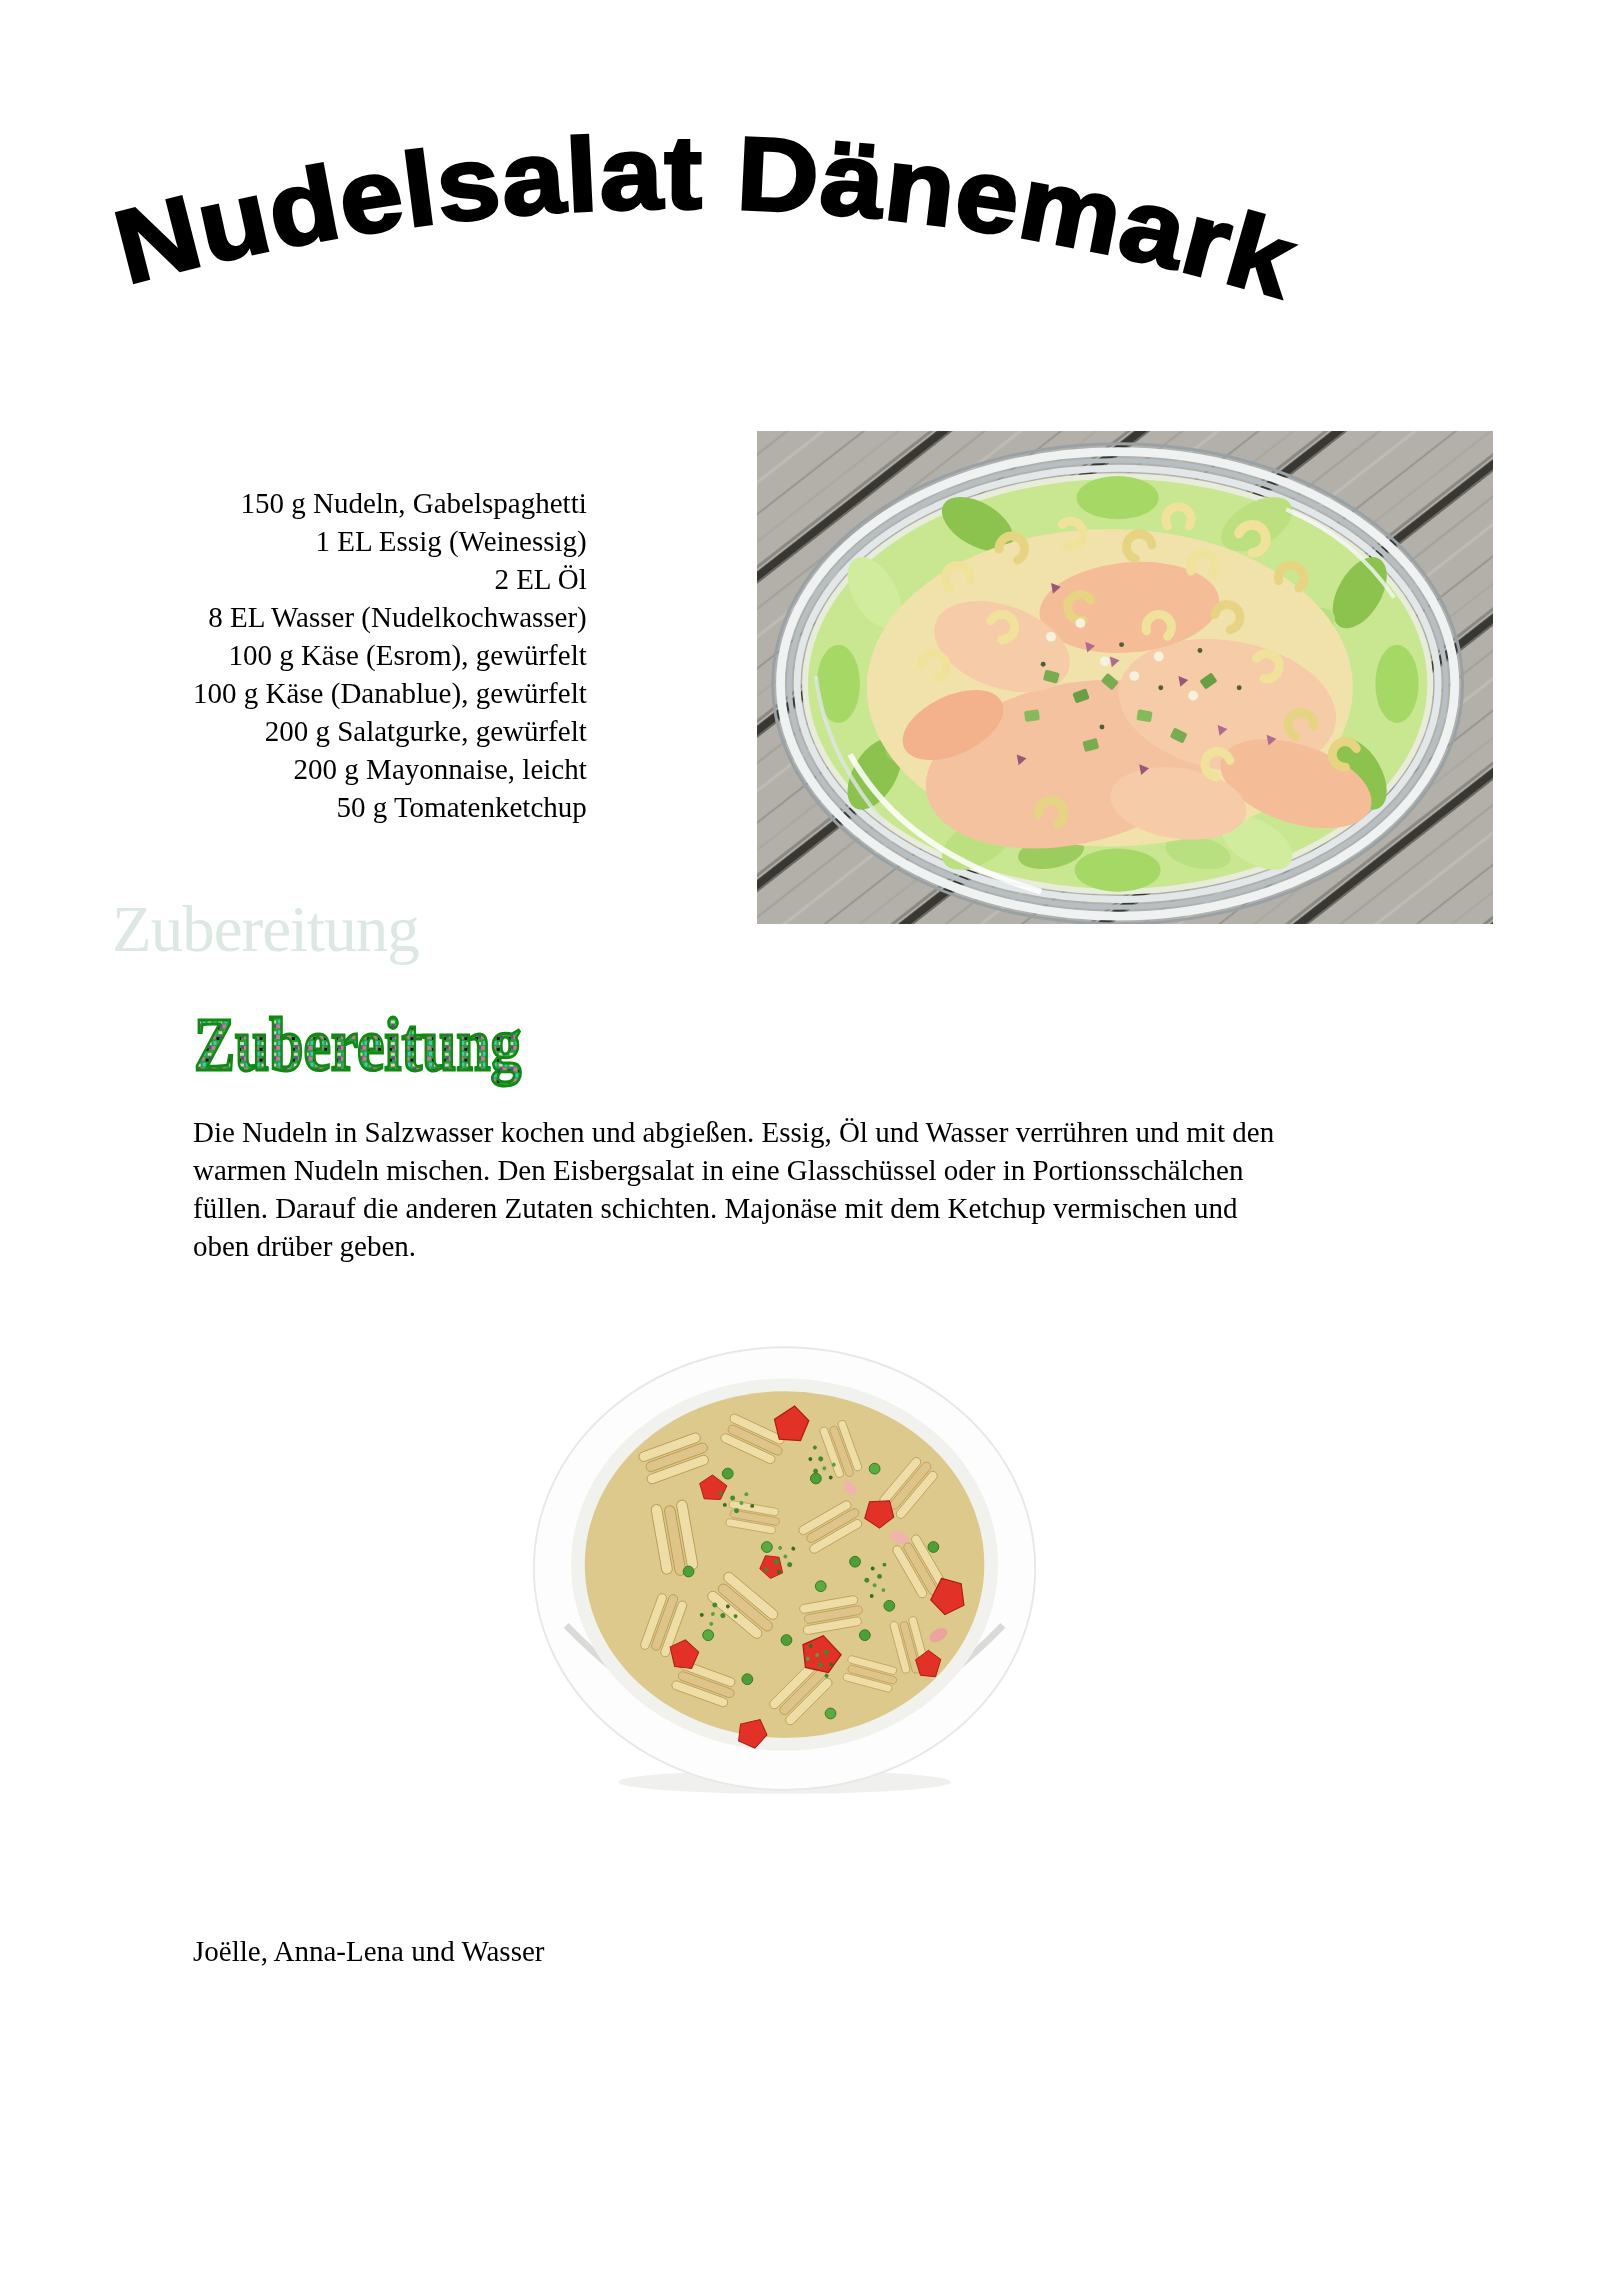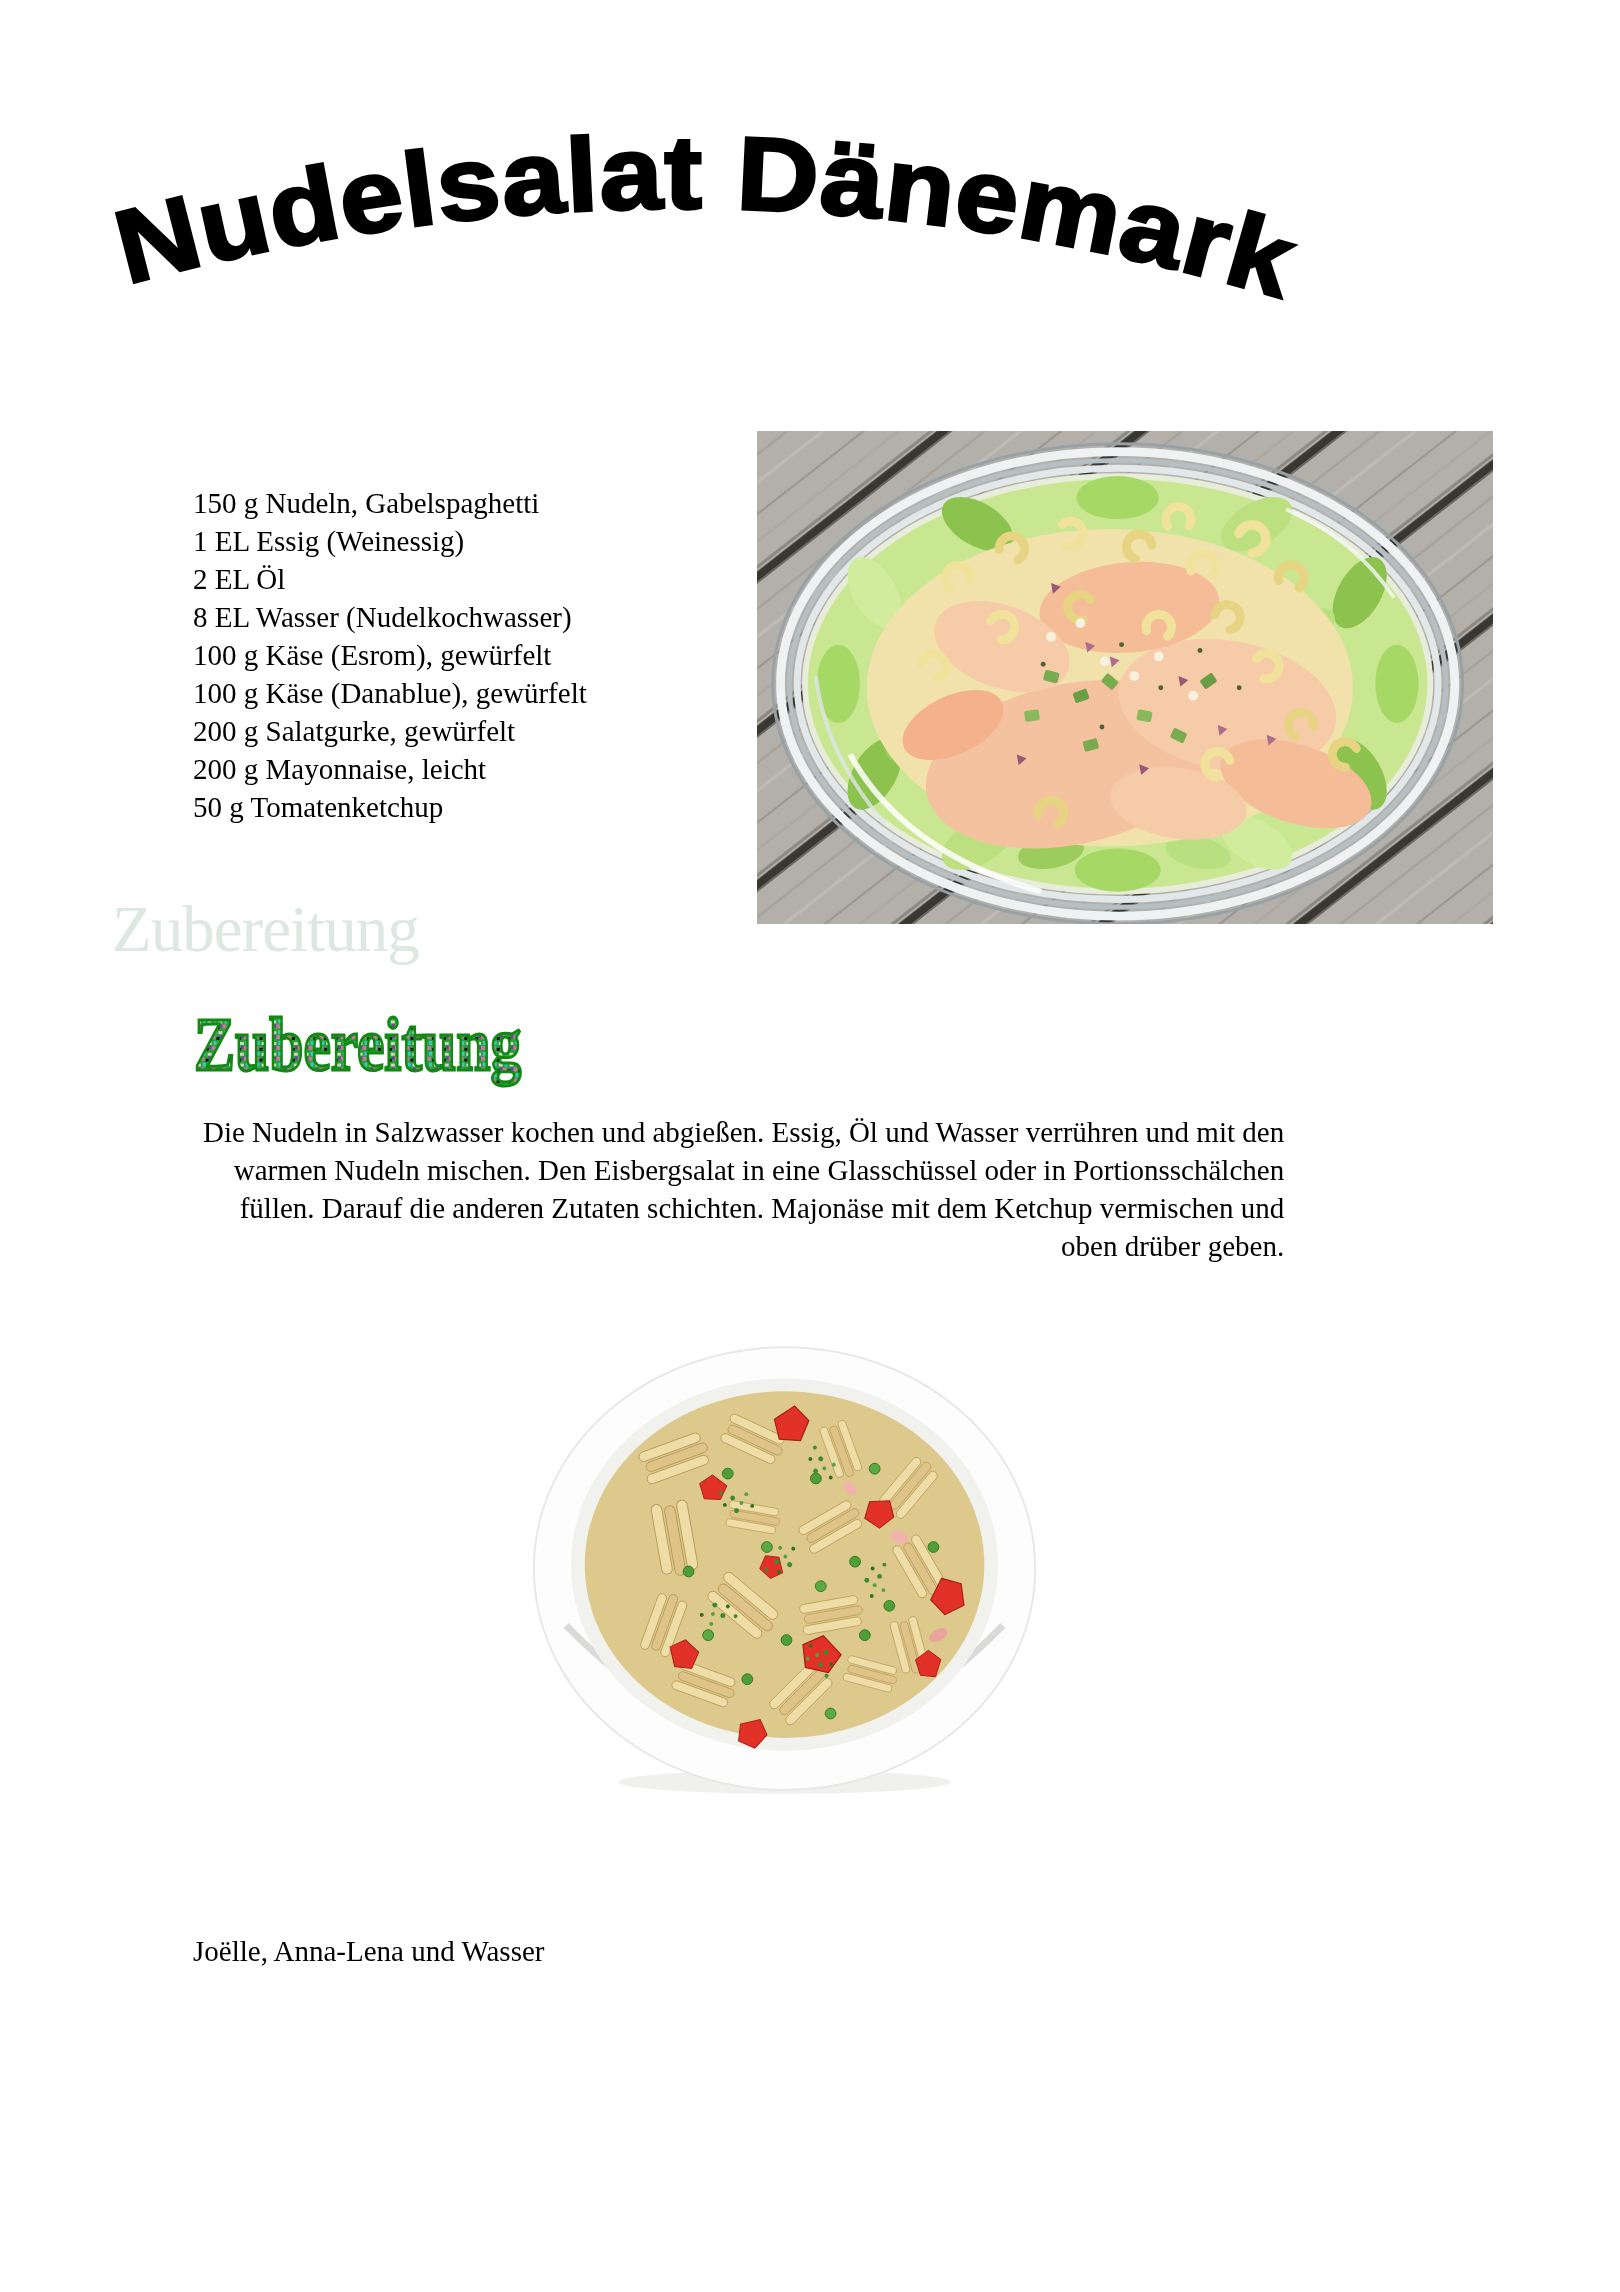--- a/index.html
+++ b/index.html
@@ -8,25 +8,25 @@
     width:1620px;height:2293px;
     background:#ffffff;
     overflow:hidden;
     font-family:"Liberation Serif", serif;
     color:#000;
   }
   .abs{position:absolute;}
   .txtline{white-space:nowrap;}
   .ingredients{
     left:193px;top:484px;
+    font-size:29px;line-height:38px;text-align:right;
+  }
+  .instructions{
+    left:193px;top:1113px;
     font-size:29px;line-height:38px;
-  }
-  .instructions{
-    left:203px;top:1113px;
-    font-size:29px;line-height:38px;text-align:right;
   }
   .attribution{
     left:193px;top:1933px;
     font-size:29px;line-height:37px;
   }
   .ghost-heading{
     left:112px;top:894px;
     font-size:65px;line-height:1.1;
     color:#dce8e1;
     letter-spacing:-1px;

